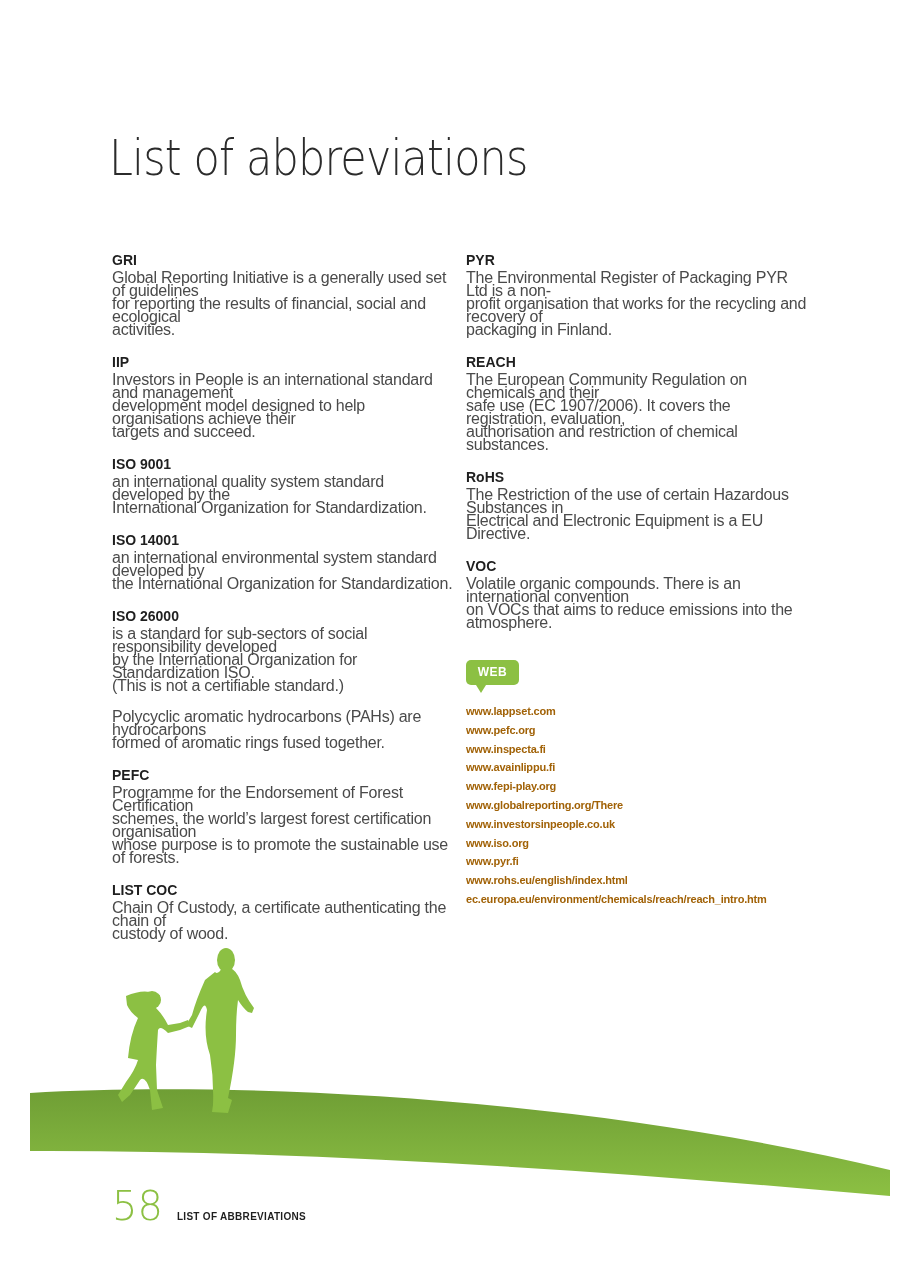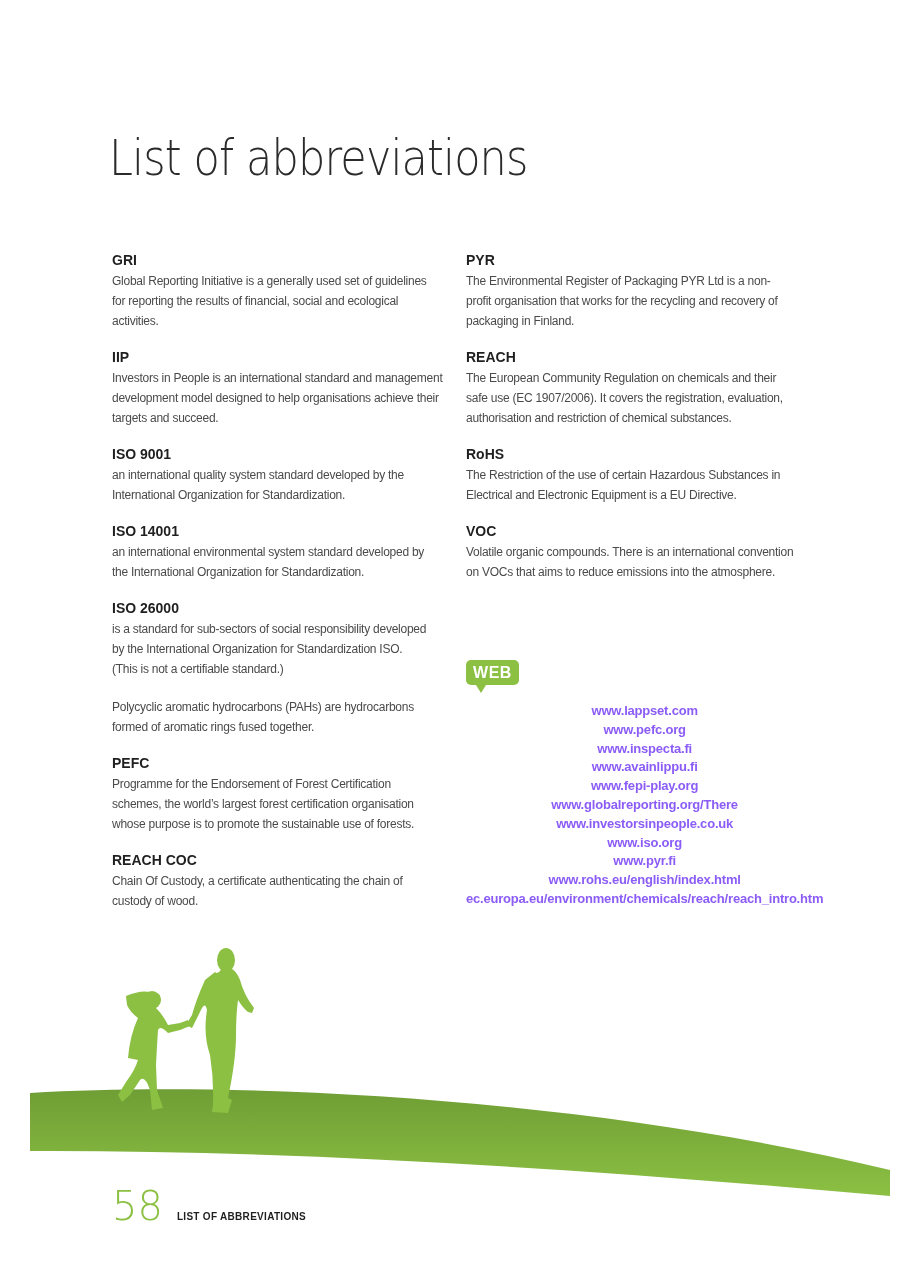--- a/index.html
+++ b/index.html
@@ -16,41 +16,40 @@
     }
     .col { position: absolute; width: 345px; }
     .col-left { left: 112px; top: 252px; }
     .col-right { left: 466px; top: 252px; }
     .entry { margin-bottom: 18px; }
     .term {
       font-weight: bold; font-size: 14px; color: #1f1f1f;
       line-height: 16px; margin-bottom: 3px;
     }
     .def {
-      font-size: 12px; line-height: 20px; color: #4a4a4a;
+      font-size: 16px; line-height: 13px; color: #4a4a4a;
       letter-spacing: -0.25px; white-space: pre-line;
     }
     .web-badge {
       position: absolute; left: 466px; top: 660px;
       width: 53px; height: 25px; background: #8cc043; border-radius: 5px;
-      color: #ffffff; font-weight: bold; font-size: 16px; line-height: 25px;
+      color: #ffffff; font-weight: bold; font-size: 12px; line-height: 25px;
       text-align: center; letter-spacing: 0.5px;
     }
     .web-badge::after {
       content: ""; position: absolute; left: 10px; bottom: -8px;
       border-left: 5px solid transparent; border-right: 5px solid transparent;
       border-top: 8px solid #8cc043;
     }
     .links {
       position: absolute; left: 466px; top: 702px; margin: 0; padding: 0; list-style: none;
     }
     .links li {
-      font-weight: bold; font-size: 13px; line-height: 18.8px; color: #8b5cf6;
+      font-weight: bold; font-size: 11px; line-height: 18.8px; color: #a16207;
       letter-spacing: -0.2px;
-      text-align: center;
     }
     .links a { color: inherit; text-decoration: none; }
     .illustration { position: absolute; left: 0; top: 930px; width: 920px; height: 280px; }
     .footer { position: absolute; left: 112px; top: 1188px; display: flex; align-items: baseline; }
     .page-number {
       font-family: "DejaVu Sans", sans-serif; font-weight: 200; font-size: 40px;
       color: #8cc043; line-height: 36px; margin-right: 14px;
     }
     .footer-label { font-weight: bold; font-size: 10px; color: #1f1f1f; letter-spacing: 0.3px; }
   </style>
@@ -92,21 +91,21 @@
     <div class="def">Polycyclic aromatic hydrocarbons (PAHs) are hydrocarbons
 formed of aromatic rings fused together.</div>
   </div>
   <div class="entry">
     <div class="term">PEFC</div>
     <div class="def">Programme for the Endorsement of Forest Certification
 schemes, the world’s largest forest certification organisation
 whose purpose is to promote the sustainable use of forests.</div>
   </div>
   <div class="entry">
-    <div class="term">REACH COC</div>
+    <div class="term">LIST COC</div>
     <div class="def">Chain Of Custody, a certificate authenticating the chain of
 custody of wood.</div>
   </div>
 </div>
 
 <div class="col col-right">
   <div class="entry">
     <div class="term">PYR</div>
     <div class="def">The Environmental Register of Packaging PYR Ltd is a non-
 profit organisation that works for the recycling and recovery of

